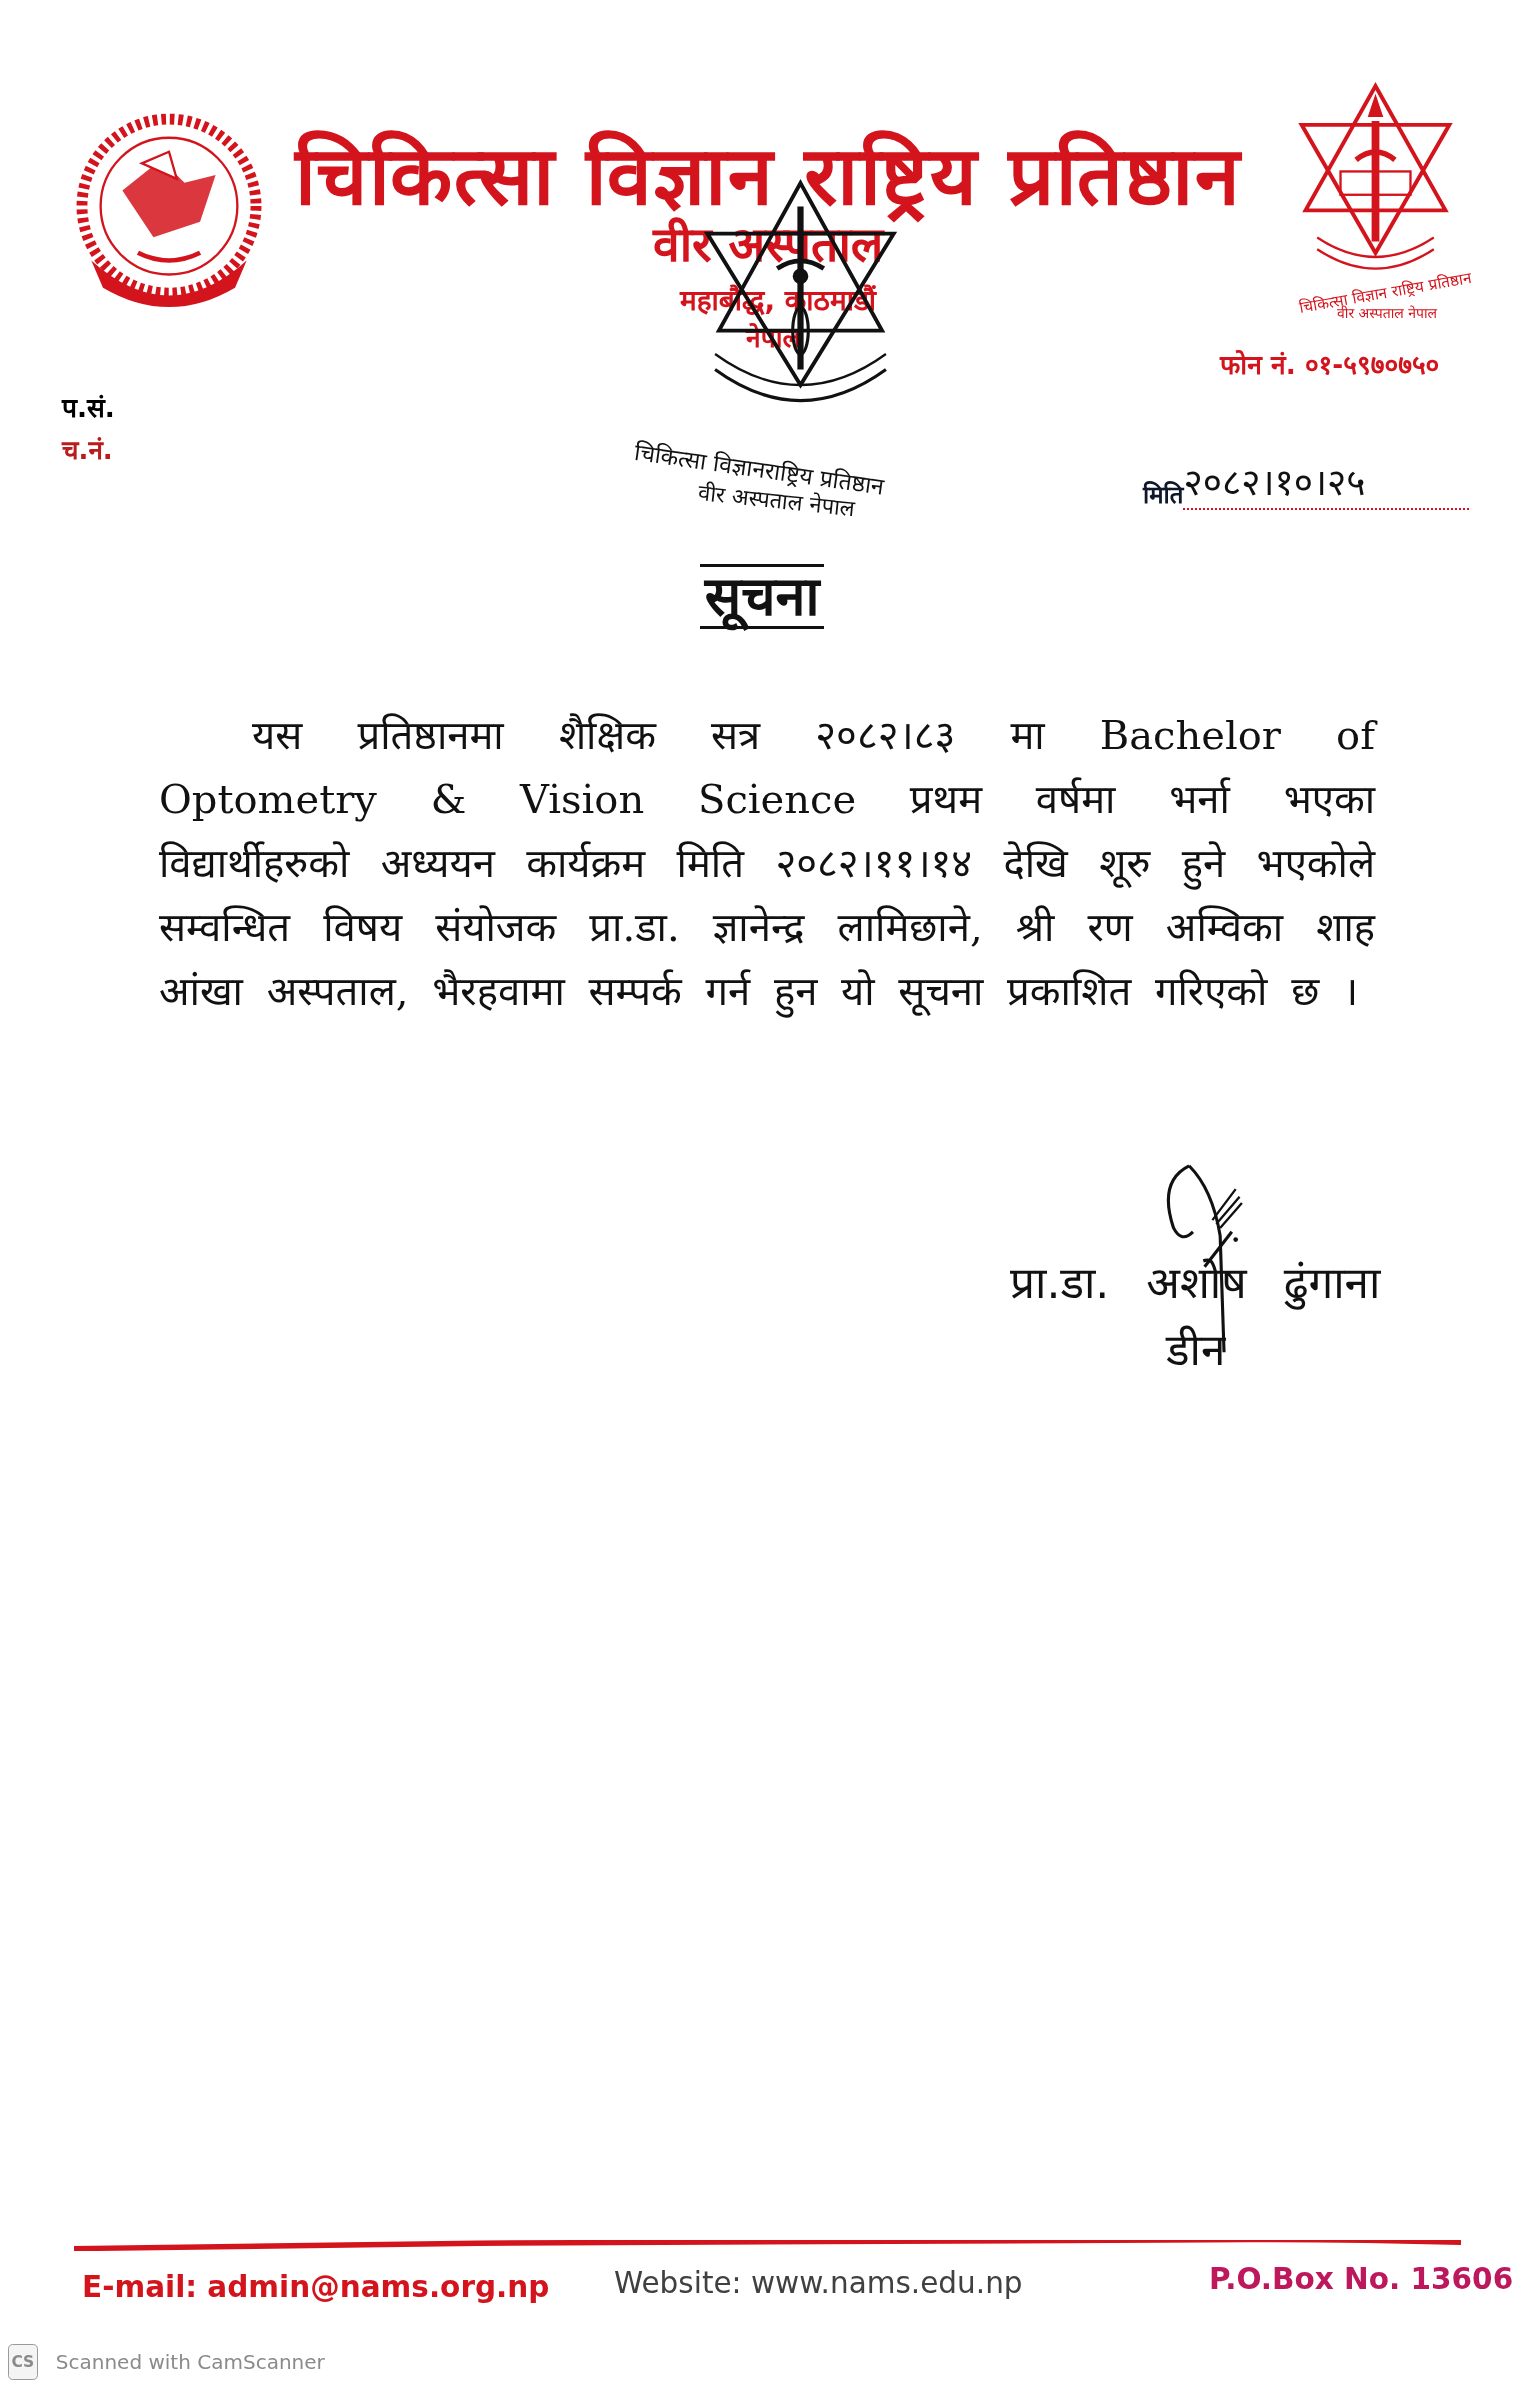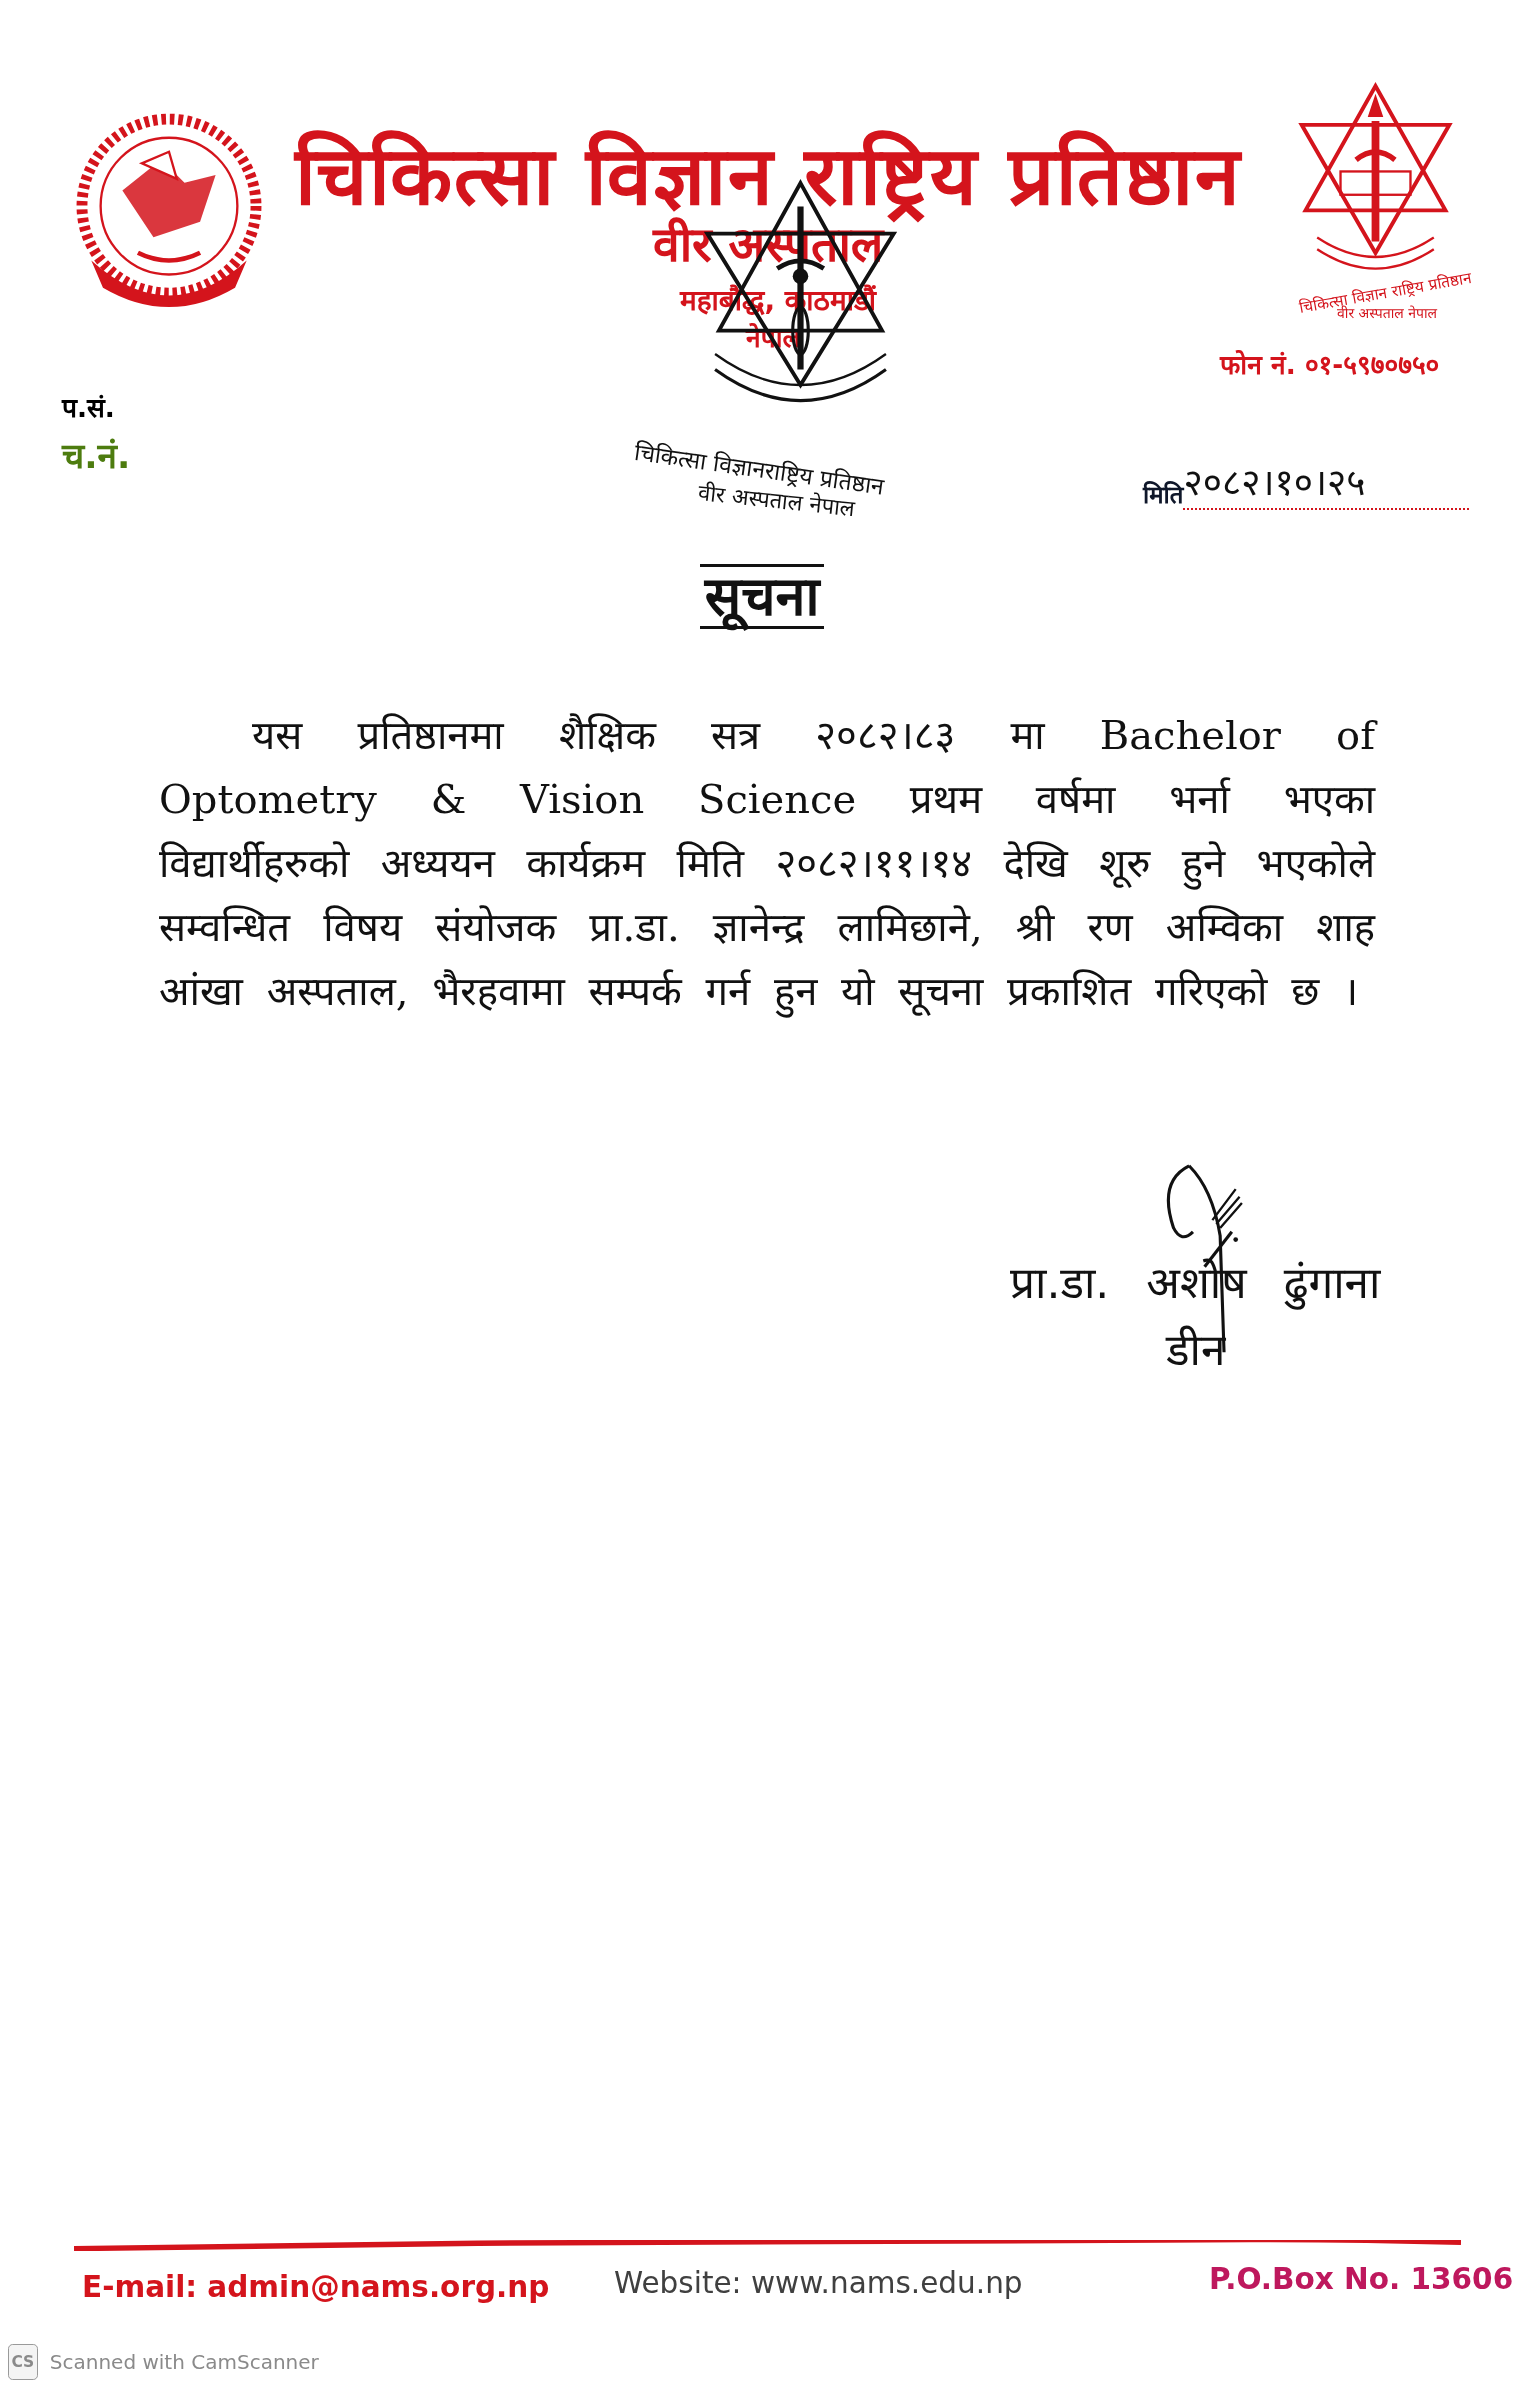--- a/index.html
+++ b/index.html
@@ -17,21 +17,21 @@
   #hospital-addr1 { left:680px; top:280px; font-size:28px; font-weight:bold; color:#d4141c; white-space:nowrap; }
   #hospital-addr2 { left:746px; top:319px; font-size:26.4px; font-weight:bold; color:#d4141c; }
   #stamp-seal { left:684px; top:175px; width:233px; height:257px; }
   #stamp-caption1 { left:637px; top:435px; font-size:23px; transform:rotate(8deg); transform-origin:left top; white-space:nowrap; }
   #stamp-caption2 { left:700px; top:476px; font-size:22px; transform:rotate(6deg); transform-origin:left top; white-space:nowrap; }
   #nams-logo { left:1290px; top:78px; width:171px; height:218px; }
   #nams-logo-caption1 { left:1298px; top:281px; font-size:15.5px; color:#d4141c; transform:rotate(-10deg); white-space:nowrap; }
   #nams-logo-caption2 { left:1337px; top:303px; font-size:14px; color:#d4141c; white-space:nowrap; }
   #phone { left:1220px; top:346px; font-size:26.4px; font-weight:bold; color:#d4141c; white-space:nowrap; }
   #ref-pa { left:62px; top:389px; font-size:26.4px; font-weight:bold; color:#000000; }
-  #ref-cha { left:62px; top:431px; font-size:35px; font-weight:bold; color:#4d7c0f; }
+  #ref-cha { left:62px; top:431px; font-size:26px; font-weight:bold; color:#b91c1c; }
   #date-row { left:1143px; top:455px; width:326px; display:flex; align-items:flex-end; }
   #date-label { font-size:24px; font-weight:bold; color:#0f172a; }
   #date-value { font-size:37px; color:#111; border-bottom:2.3px dotted #d4141c; flex:1; padding-bottom:1.6px; }
 
   
   #notice-title { left:700px; top:564px; font-size:54px; font-weight:bold;
                   border-top:3.1px solid #111; border-bottom:3.1px solid #111; line-height:1.1; padding:0 4.7px; }
 
   
   #body-text { left:159px; top:703px; width:1216px; font-size:40px; line-height:64px;
@@ -41,21 +41,21 @@
   
   #signature { left:1158px; top:1158px; width:101px; height:202px; }
   #sig-name { left:1010px; top:1251px; font-size:44px; white-space:nowrap; word-spacing:23px; }
   #sig-title { left:1166px; top:1318px; font-size:44px; }
 
   
   #footer-line { left:74px; top:2239px; width:1387px; height:11px; }
   #footer-email { left:82px; top:2270px; font-size:29.5px; font-weight:bold; color:#d4141c; }
   #footer-web { left:614px; top:2266px; font-size:29.5px; font-weight:normal; color:#404040;text-align:right; }
   #footer-pobox { left:1209px; top:2262px; font-size:29.5px; font-weight:bold; color:#be185d; }
-  #scanner-mark { left:7.8px; top:2344px; display:flex; align-items:center; gap:12px; color:#8a8a8a; font-size:20px; }
+  #scanner-mark { left:7.8px; top:2344px; display:flex; align-items:center; gap:18px; color:#8a8a8a; font-size:20px; }
   #cs-icon { width:28px; height:34px; border:1.6px solid #9a9a9a; border-radius:4.7px; display:flex;
              align-items:center; justify-content:center; font-size:15.5px; font-weight:bold; color:#8a8a8a; background:#f4f4f4; }
 </style>
 </head>
 <body>
 
 <div id="gov-emblem" class="abs">
   <svg width="202" height="210" viewBox="0 0 260 270">
     <circle cx="130" cy="130" r="112" fill="none" stroke="#d4141c" stroke-width="14" stroke-dasharray="6 5"></circle>
     <circle cx="130" cy="130" r="88" fill="none" stroke="#d4141c" stroke-width="3"></circle>

